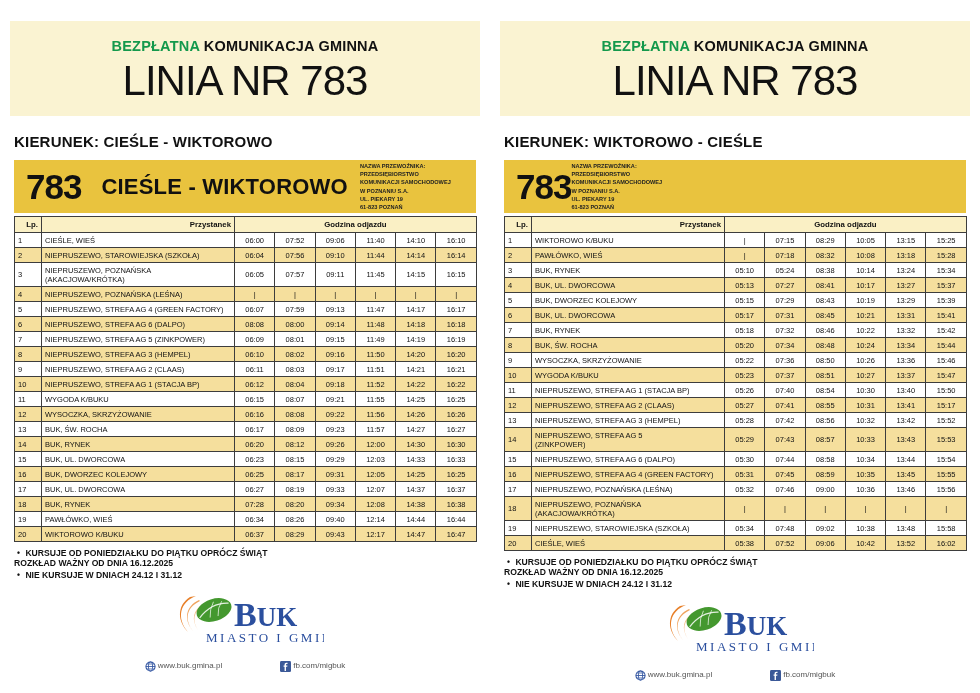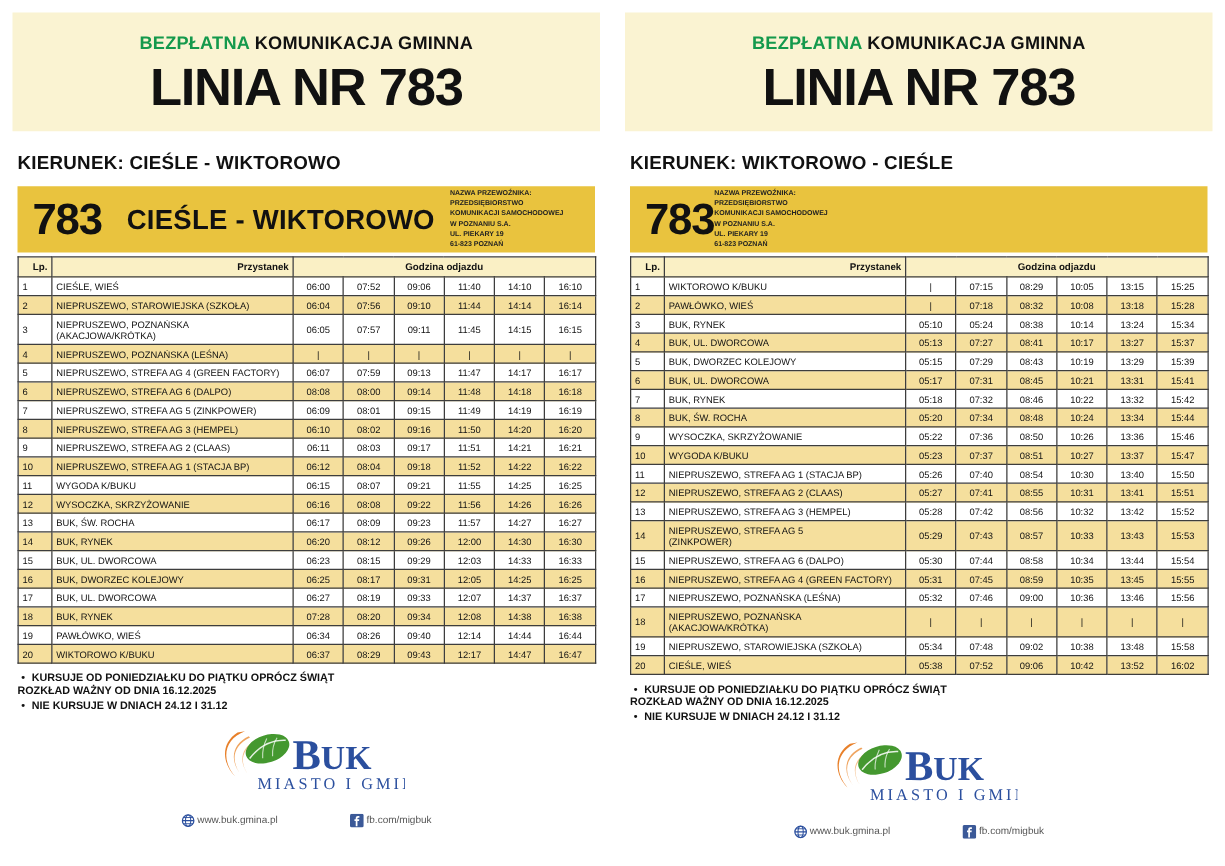--- a/index.html
+++ b/index.html
@@ -4,33 +4,33 @@
 <style>
   * { margin:0; padding:0; box-sizing:border-box; }
   html,body { background:#ffffff; }
   body {
     width:980px; height:693px;
     font-family:"Liberation Sans", sans-serif;
     color:#111;
     display:flex;
     overflow:hidden;
   }
-  .panel { width:490px; height:693px; padding-top:10px; }
+  .panel { width:490px; height:693px; padding-top:21px; }
 
   
   .band {
     margin:0 10px;
     height:95px;
     background:#faf3d2;
     text-align:center;
     padding-top:17px;
   }
   .subtitle { font-size:14.5px; font-weight:800; letter-spacing:0.2px; }
   .subtitle .green { color:#14994c; }
-  .big-title { font-size:42px; font-weight:700; letter-spacing:-1px; margin-top:3px; }
+  .big-title { font-size:42px; font-weight:400; letter-spacing:-1px; margin-top:3px; }
 
   
   .kierunek {
     margin:17px 14px 0;
     font-size:15px; font-weight:800; letter-spacing:0.2px;
   }
 
   
   .route-bar {
     margin:10px 14px 0;
@@ -534,21 +534,21 @@
           <td class="time">15:50</td>
         </tr>
         <tr class="alt">
           <td class="lp">12</td>
           <td class="stop">NIEPRUSZEWO, STREFA AG 2 (CLAAS)</td>
           <td class="time">05:27</td>
           <td class="time">07:41</td>
           <td class="time">08:55</td>
           <td class="time">10:31</td>
           <td class="time">13:41</td>
-          <td class="time">15:51</td>
+          <td class="time">15:17</td>
         </tr>
         <tr>
           <td class="lp">13</td>
           <td class="stop">NIEPRUSZEWO, STREFA AG 3 (HEMPEL)</td>
           <td class="time">05:28</td>
           <td class="time">07:42</td>
           <td class="time">08:56</td>
           <td class="time">10:32</td>
           <td class="time">13:42</td>
           <td class="time">15:52</td>

